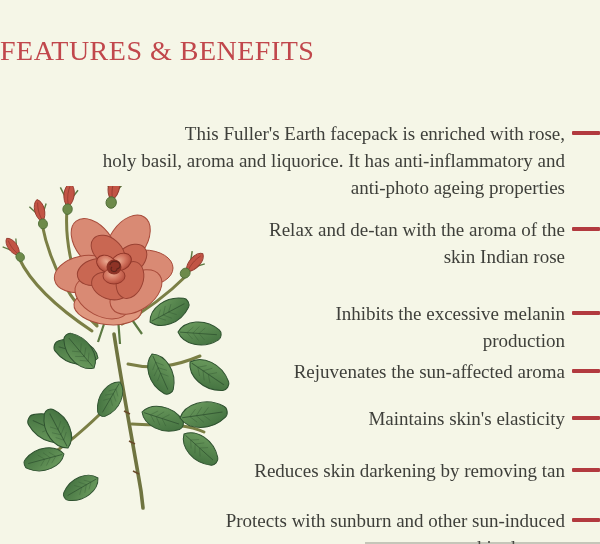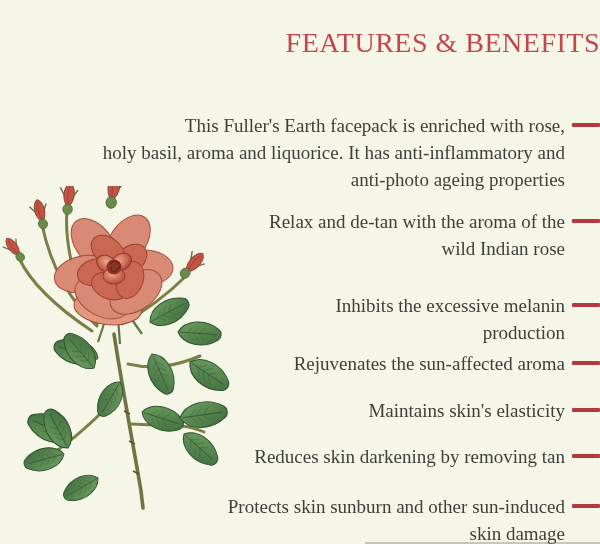--- a/index.html
+++ b/index.html
@@ -5,36 +5,36 @@
   :root{
     --bg:#f5f6e7; --title:#c1474c; --text:#3e3f3a; --accent:#b23a3f;
   }
   html,body{margin:0;padding:0;}
   body{background:#ddd;font-family:"Liberation Serif","DejaVu Serif",serif;}
   .poster{
     position:relative;width:600px;height:544px;margin:0 auto;
     background:var(--bg);overflow:hidden;
   }
   .page-title{
-    margin:0;padding-top:28px;height:30px;line-height:30px;
-    text-align:right;font-size:28px;font-weight:400;letter-spacing:.5px;
+    margin:0;padding-top:36px;height:30px;line-height:30px;
+    text-align:left;font-size:28px;font-weight:400;letter-spacing:.5px;
     color:var(--title);
   }
   .benefits{margin-top:54px;}
   .benefit-row{
     position:relative;text-align:right;padding-right:35px;
     font-size:19px;line-height:27px;color:var(--text);
   }
   .benefit-line{white-space:nowrap;text-align:right;}
   .benefit-dash{
     position:absolute;right:0;top:11px;width:28px;height:4px;
     background:var(--accent);border-radius:1px;
   }
   .mb-a{margin-bottom:15px}.mb-b{margin-bottom:30px}.mb-c{margin-bottom:4px}
-  .mb-d{margin-bottom:20px}.mb-e{margin-bottom:19px}.mb-f{margin-bottom:23px}
+  .mb-d{margin-bottom:20px}.mb-e{margin-bottom:25px}.mb-f{margin-bottom:23px}
   .rose-wrap{position:absolute;left:2px;top:186px;width:232px;height:328px;pointer-events:none;}
   .crop-edge{
     position:absolute;left:365px;top:542px;width:235px;height:2px;
     background:#6d6d63;opacity:.35;
   }
 </style>
 </head>
 <body>
 
 <div class="poster">
@@ -134,21 +134,21 @@
     <div class="benefit-row mb-a">
       <span class="benefit-dash"></span>
       <div class="benefit-line">This Fuller's Earth facepack is enriched with rose,</div>
       <div class="benefit-line">holy basil, aroma and liquorice. It has anti-inflammatory and</div>
       <div class="benefit-line">anti-photo ageing properties</div>
     </div>
 
     <div class="benefit-row mb-b">
       <span class="benefit-dash"></span>
       <div class="benefit-line">Relax and de-tan with the aroma of the</div>
-      <div class="benefit-line">wild Indian rose</div>
+      <div class="benefit-line">skin Indian rose</div>
     </div>
 
     <div class="benefit-row mb-c">
       <span class="benefit-dash"></span>
       <div class="benefit-line">Inhibits the excessive melanin</div>
       <div class="benefit-line">production</div>
     </div>
 
     <div class="benefit-row mb-d">
       <span class="benefit-dash"></span>
@@ -160,20 +160,20 @@
       <div class="benefit-line">Maintains skin's elasticity</div>
     </div>
 
     <div class="benefit-row mb-f">
       <span class="benefit-dash"></span>
       <div class="benefit-line">Reduces skin darkening by removing tan</div>
     </div>
 
     <div class="benefit-row">
       <span class="benefit-dash"></span>
-      <div class="benefit-line">Protects skin sunburn and other sun-induced</div>
+      <div class="benefit-line">Protects with sunburn and other sun-induced</div>
       <div class="benefit-line">skin damage</div>
     </div>
 
   </div>
 
   <div class="crop-edge"></div>
 </div>
 
 </body></html>

